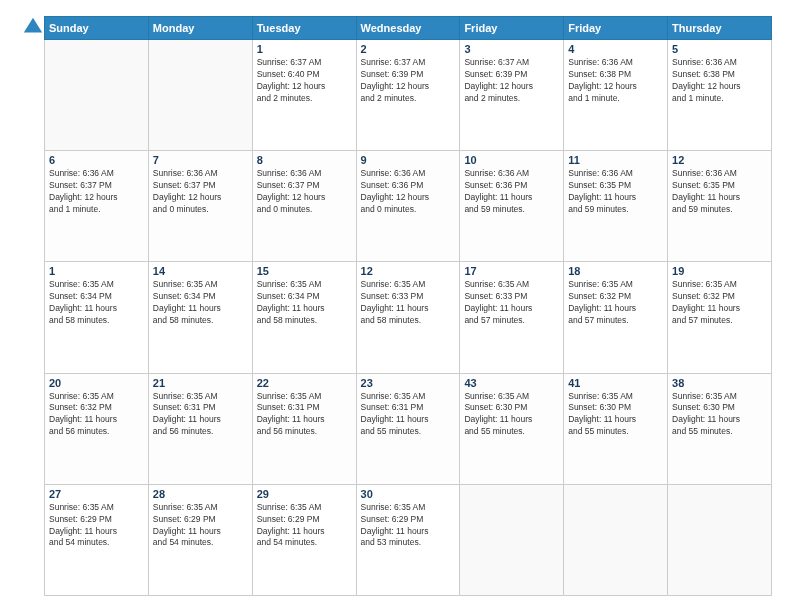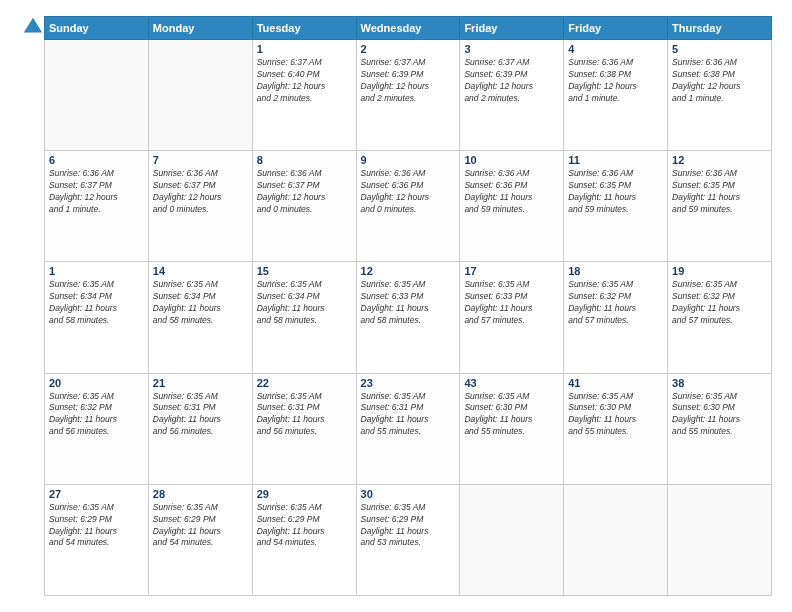--- a/index.html
+++ b/index.html
@@ -81,21 +81,20 @@
     .day-num {
       font-size: 11px;
       font-weight: bold;
       color: #1a3a5c;
       margin-bottom: 2px;
     }
     .day-info {
       font-size: 8.5px;
       color: #333;
       line-height: 1.4;
-      font-style: italic;
     }
     .empty-cell {
       background: #f9f9f9;
     }
     tr:nth-child(even) td {
       background: #fdfdfd;
     }
   </style>
 </head>
 <body>

